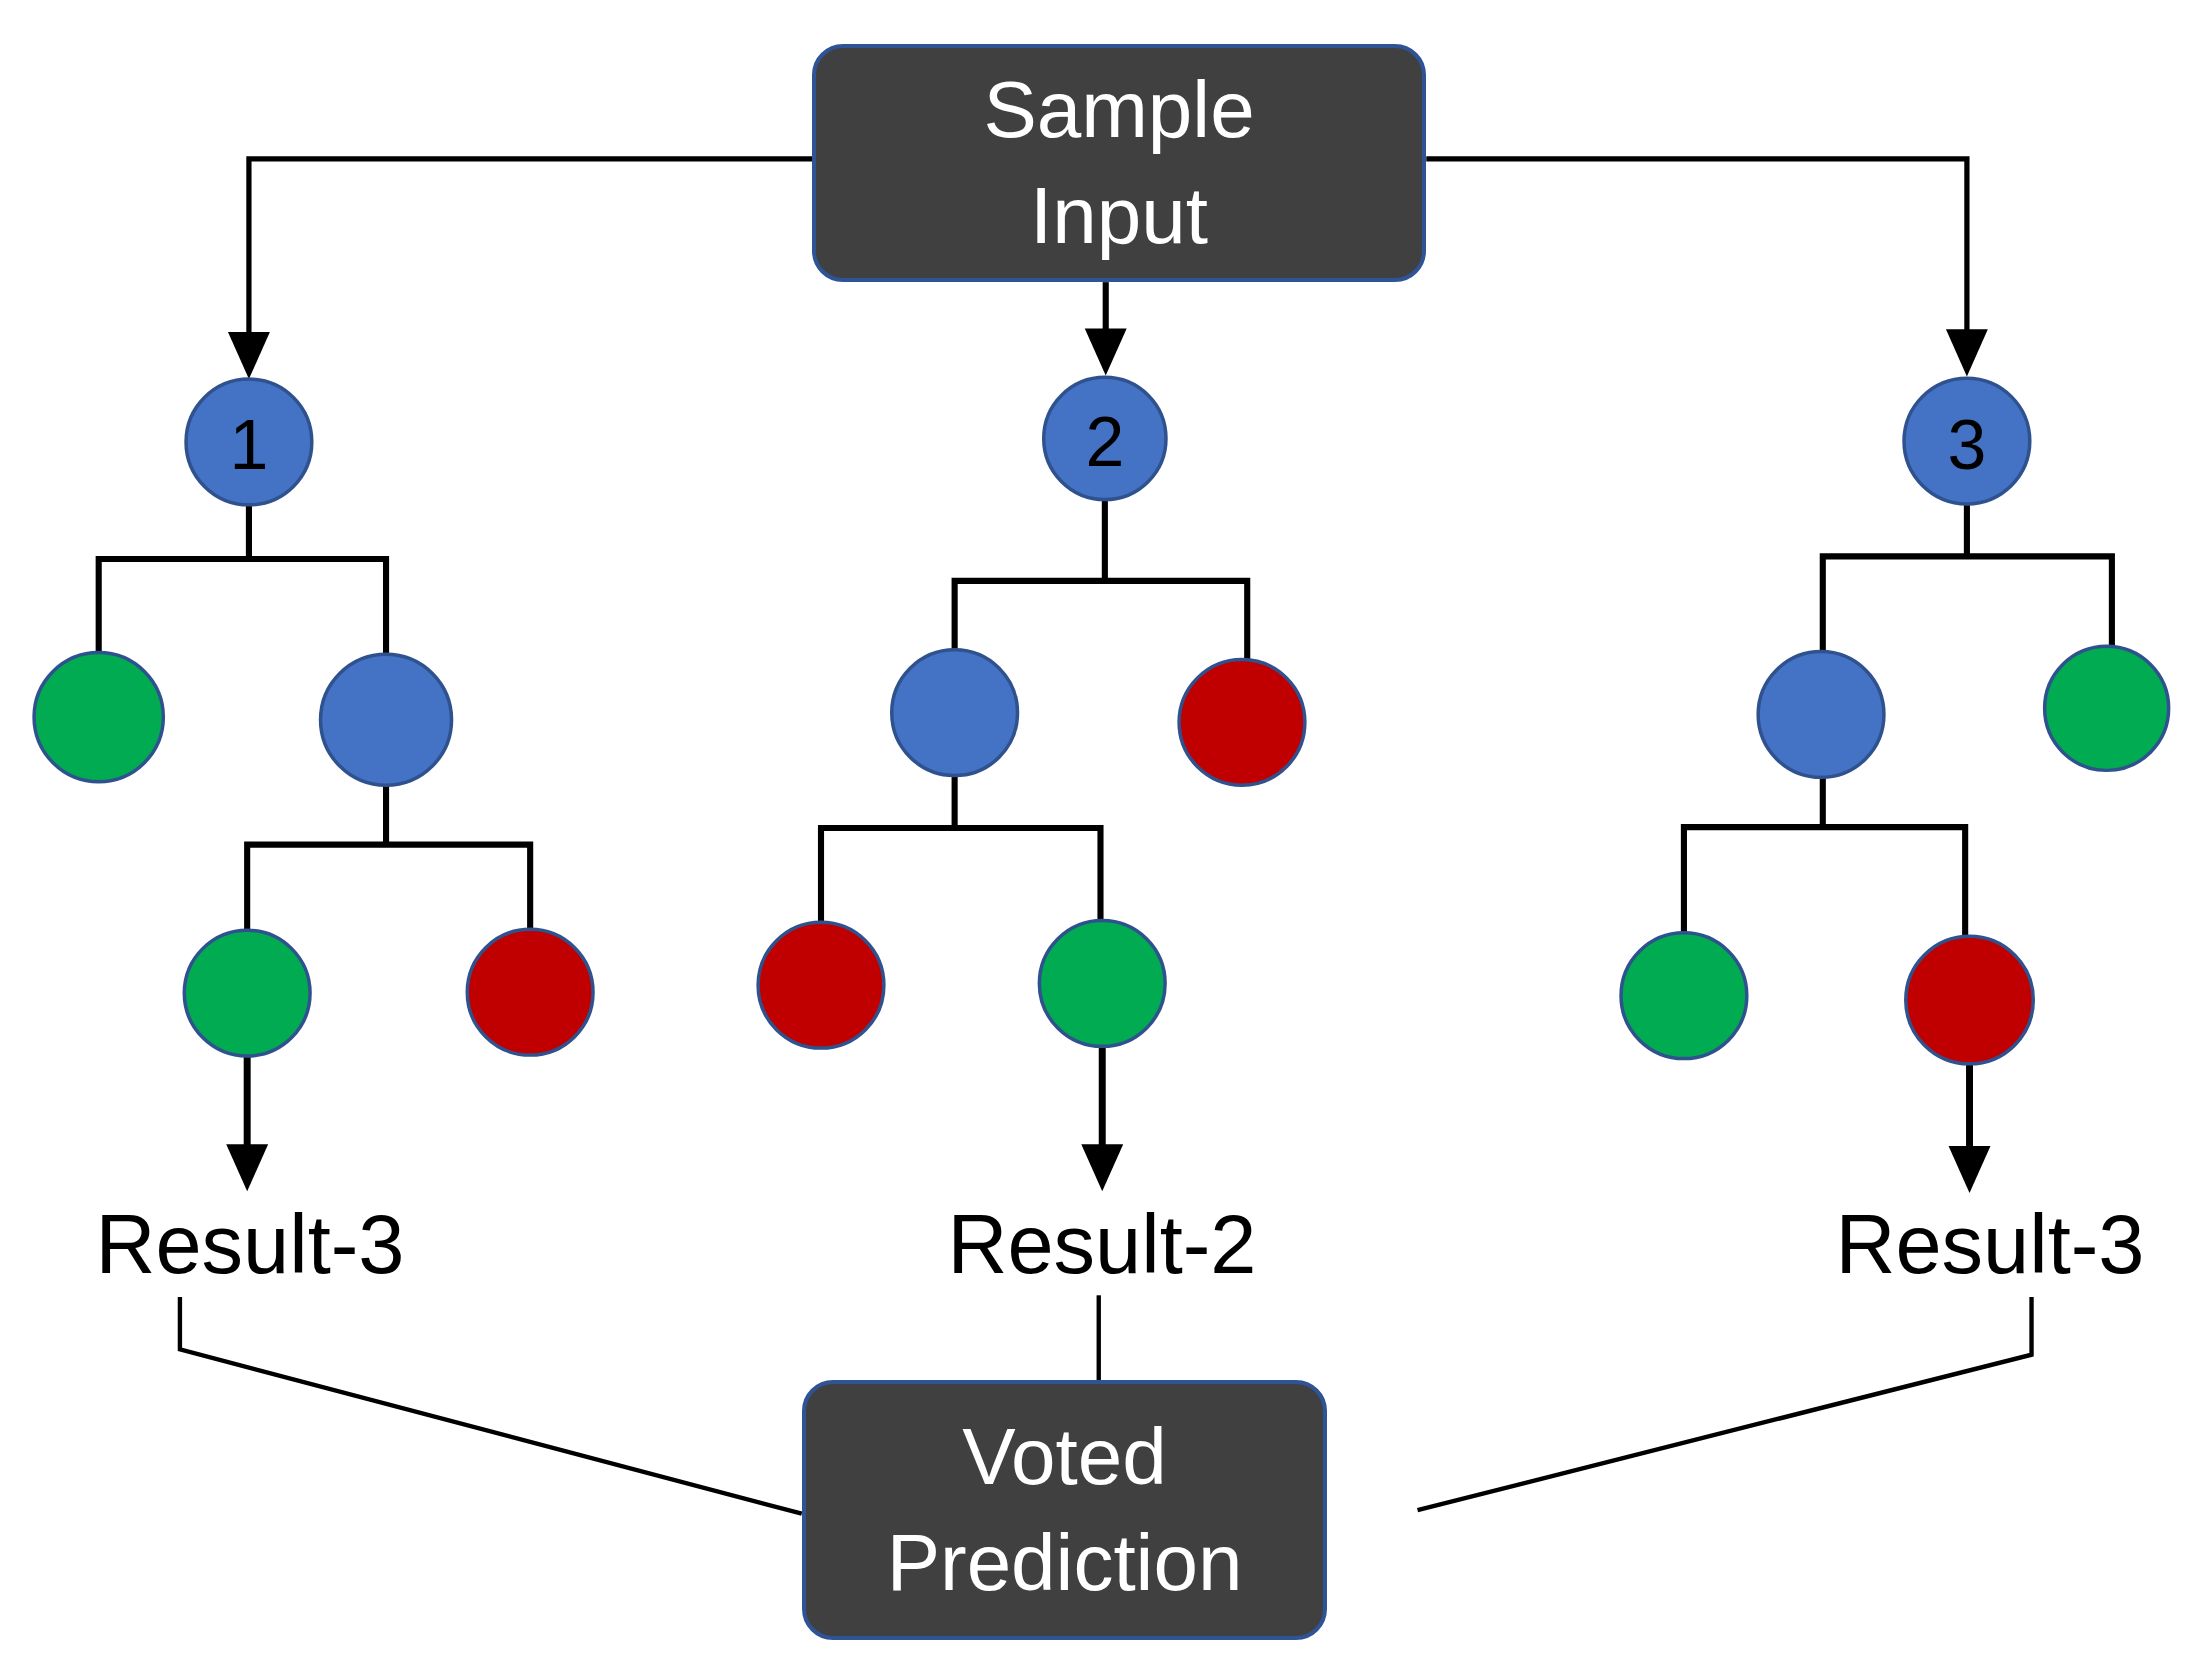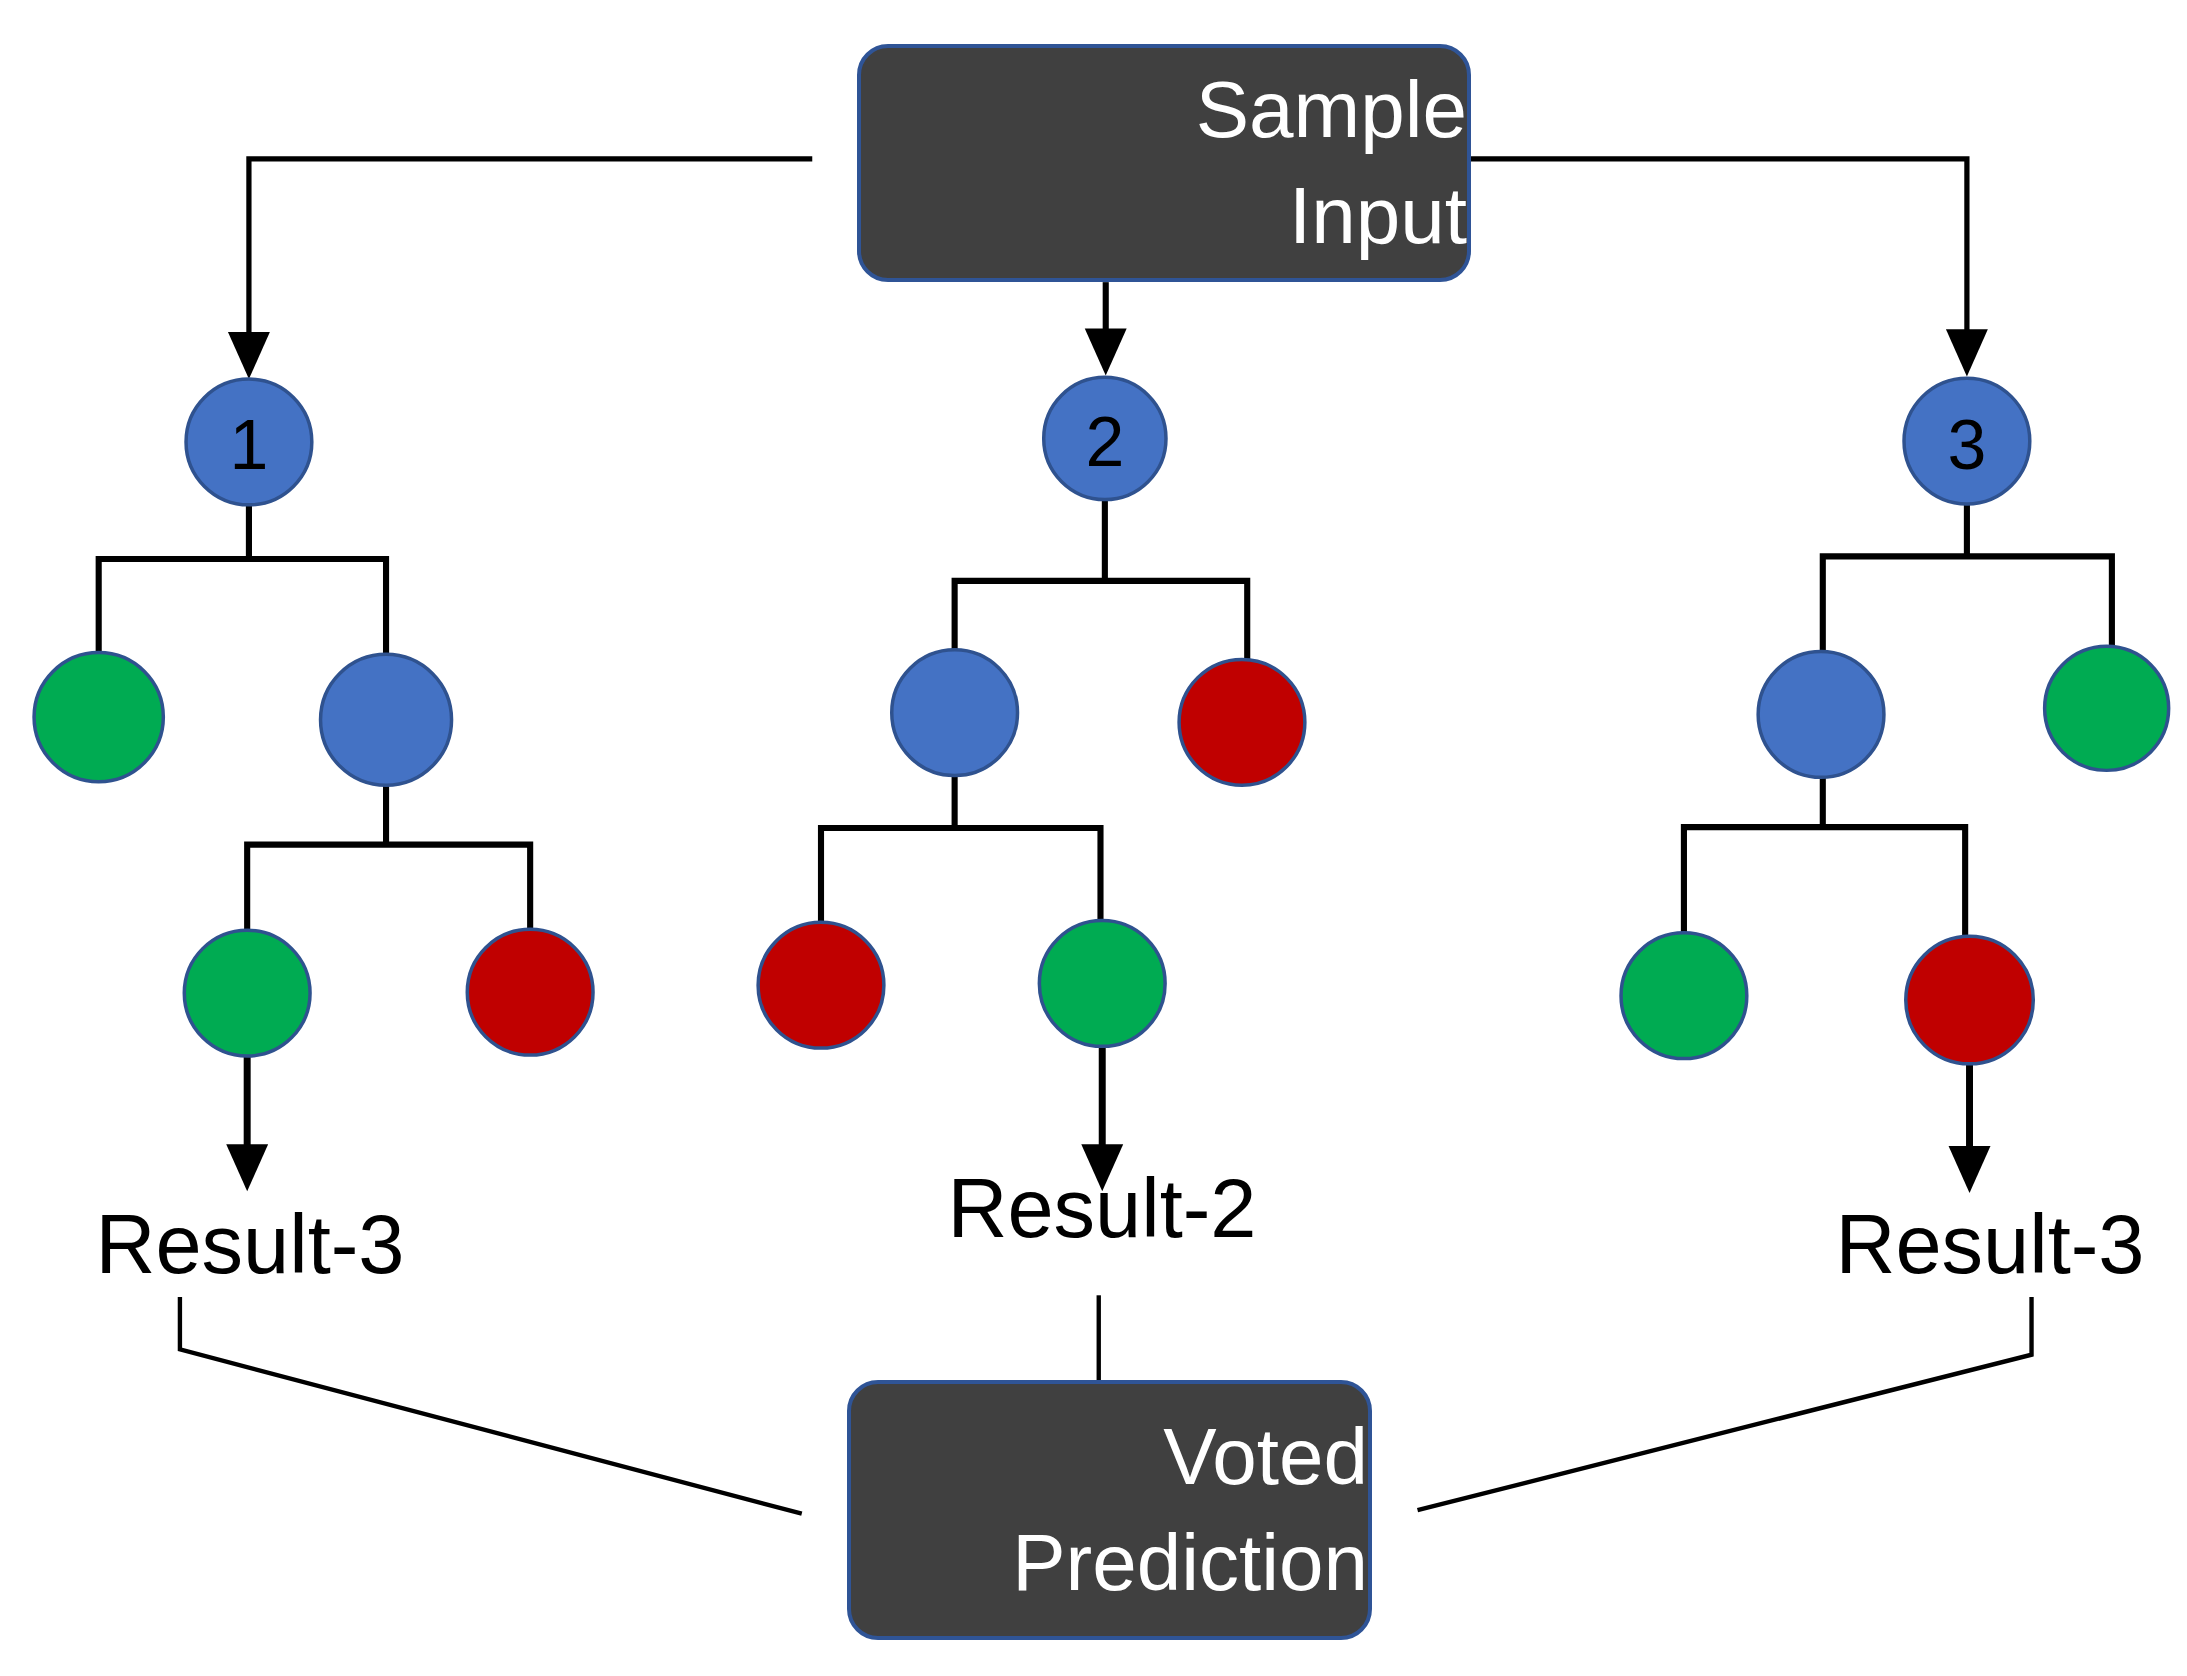--- a/index.html
+++ b/index.html
@@ -11,22 +11,22 @@
   .canvas{
     position:relative;width:2187px;height:1677px;
     background:var(--bg,#fff);overflow:hidden;
   }
   svg.layer{position:absolute;left:0;top:0;width:2187px;height:1677px;}
   .box{
     position:absolute;box-sizing:border-box;
     background:var(--box-fill,#404040);
     border:4.4px solid var(--box-border,#2F5496);
     color:var(--box-text,#fff);
-    display:flex;flex-direction:column;justify-content:center;align-items:flex-end;
-    font-size:80px;line-height:1.32;text-align:center;margin-left:45px;
+    display:flex;flex-direction:column;justify-content:center;align-items:center;
+    font-size:80px;line-height:1.32;text-align:center;
   }
   .result-label{
     position:absolute;transform:translate(-50%,-50%);
     font-size:83px;color:var(--label-text,#000);white-space:nowrap;
   }
   svg text{font-family:"Liberation Sans", sans-serif;}
 </style>
 </head>
 <body>
 
@@ -84,17 +84,17 @@
     <div class="box-line">Sample</div>
     <div class="box-line">Input</div>
   </div>
 
   <div class="box" style="left: 802px; top: 1380px; width: 525px; height: 260px; border-radius: 31px;">
     <div class="box-line">Voted</div>
     <div class="box-line">Prediction</div>
   </div>
 
   <div class="result-label" style="left: 250px; top: 1245px;">Result-3</div>
-  <div class="result-label" style="left: 1102px; top: 1209px; text-align: center;">Result-2</div>
+  <div class="result-label" style="left: 1102px; top: 1245px; text-align: center;">Result-2</div>
   <div class="result-label" style="left: 1990px; top: 1245px;">Result-3</div>
 
 </div>
 
 
 </body></html>

